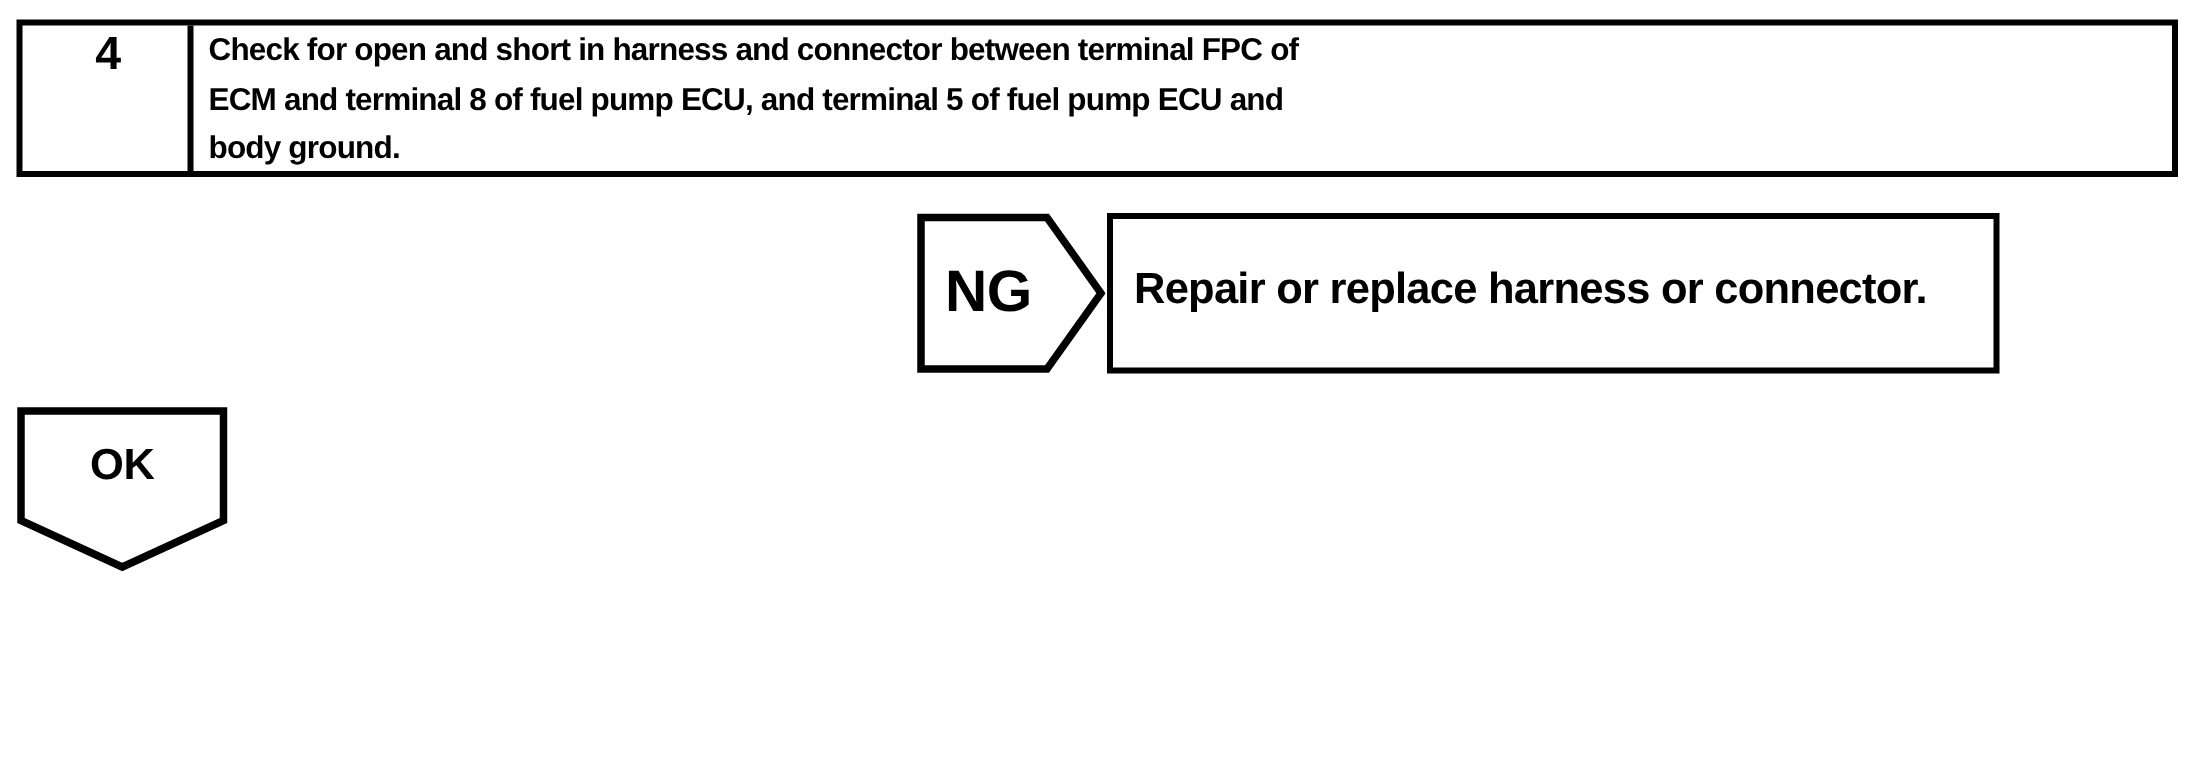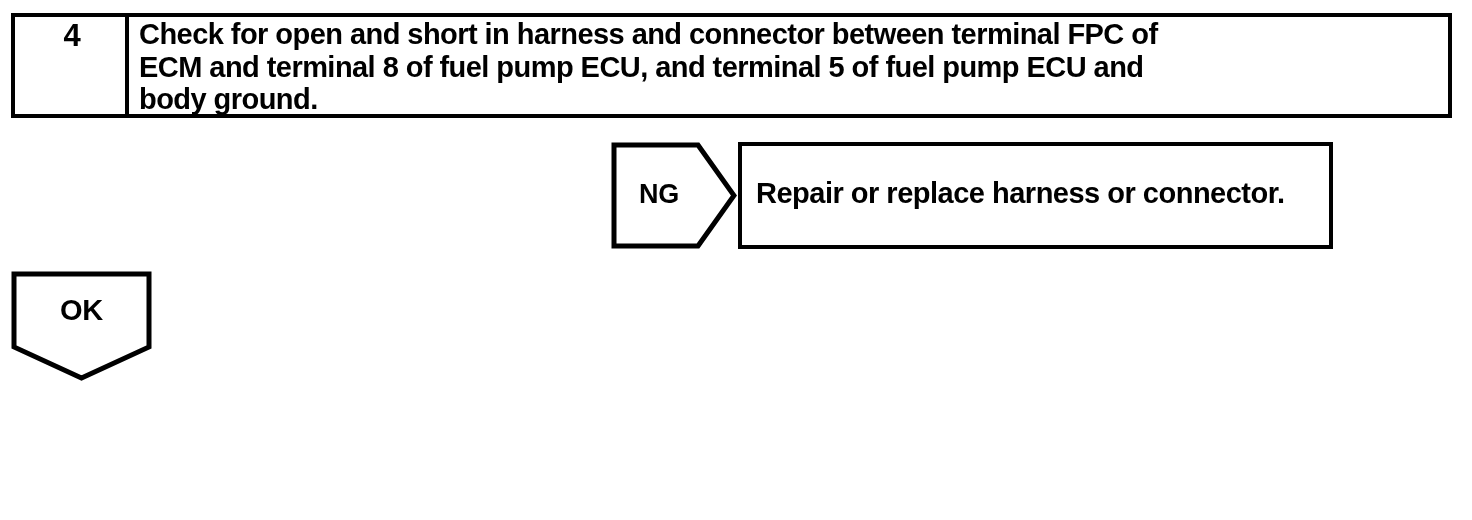--- a/index.html
+++ b/index.html
@@ -50,21 +50,21 @@
     font-size: 31px;
     font-weight: bold;
     line-height: 34px;
     letter-spacing: -0.2px;
   }
   .step-text {
     position: absolute;
     left: 124px;
     top: 1px;
     width: 1305px;
-    font-size: 29px;
+    font-size: 21px;
     font-weight: bold;
     line-height: 32.5px;
     letter-spacing: -0.55px;
     white-space: pre-line;
   }
 
   
   .ng-tag {
     position: absolute;
     left: 611px;
@@ -75,21 +75,21 @@
   .ng-tag svg { display: block; }
   .ng-label {
     position: absolute;
     left: 611px;
     top: 142px;
     width: 96px;
     height: 107px;
     display: flex;
     align-items: center;
     justify-content: center;
-    font-size: 27px;
+    font-size: 39px;
     font-weight: bold;
     letter-spacing: -0.3px;
     padding-bottom: 2px;
     box-sizing: border-box;
   }
   .ng-result-box {
     position: absolute;
     left: 738px;
     top: 142px;
     width: 595px;

